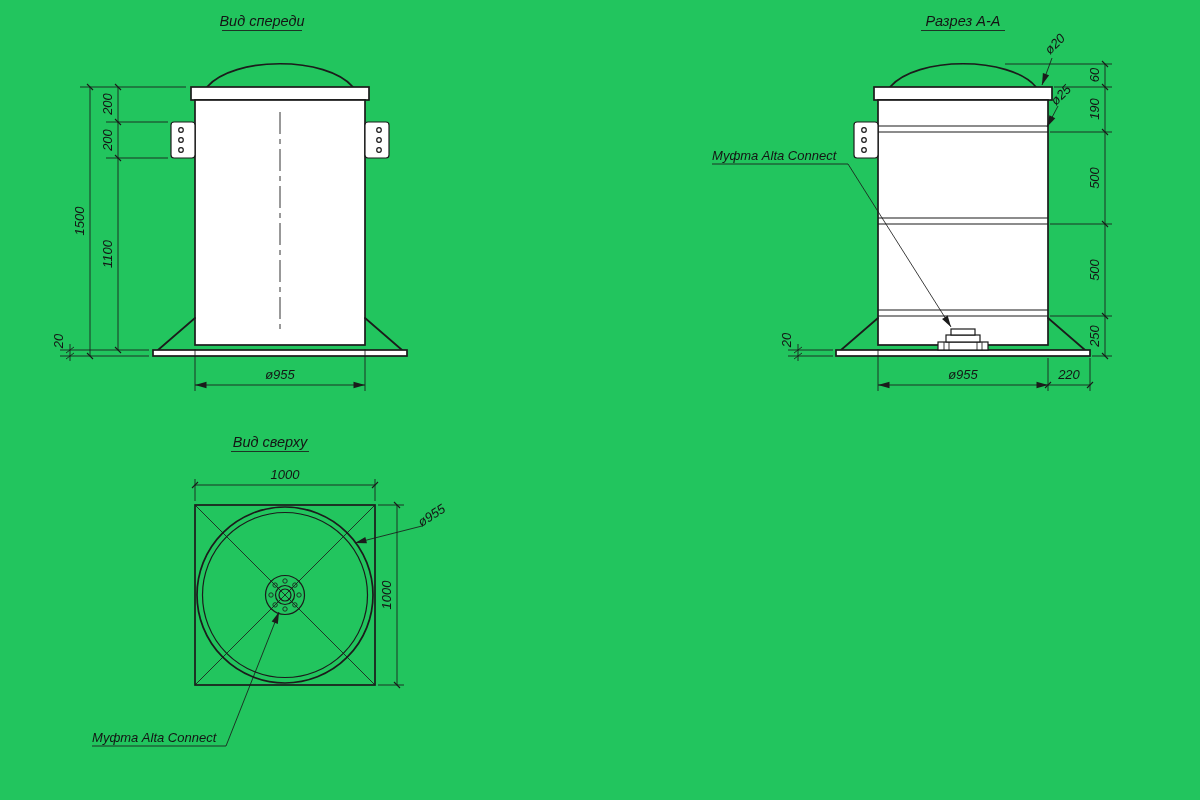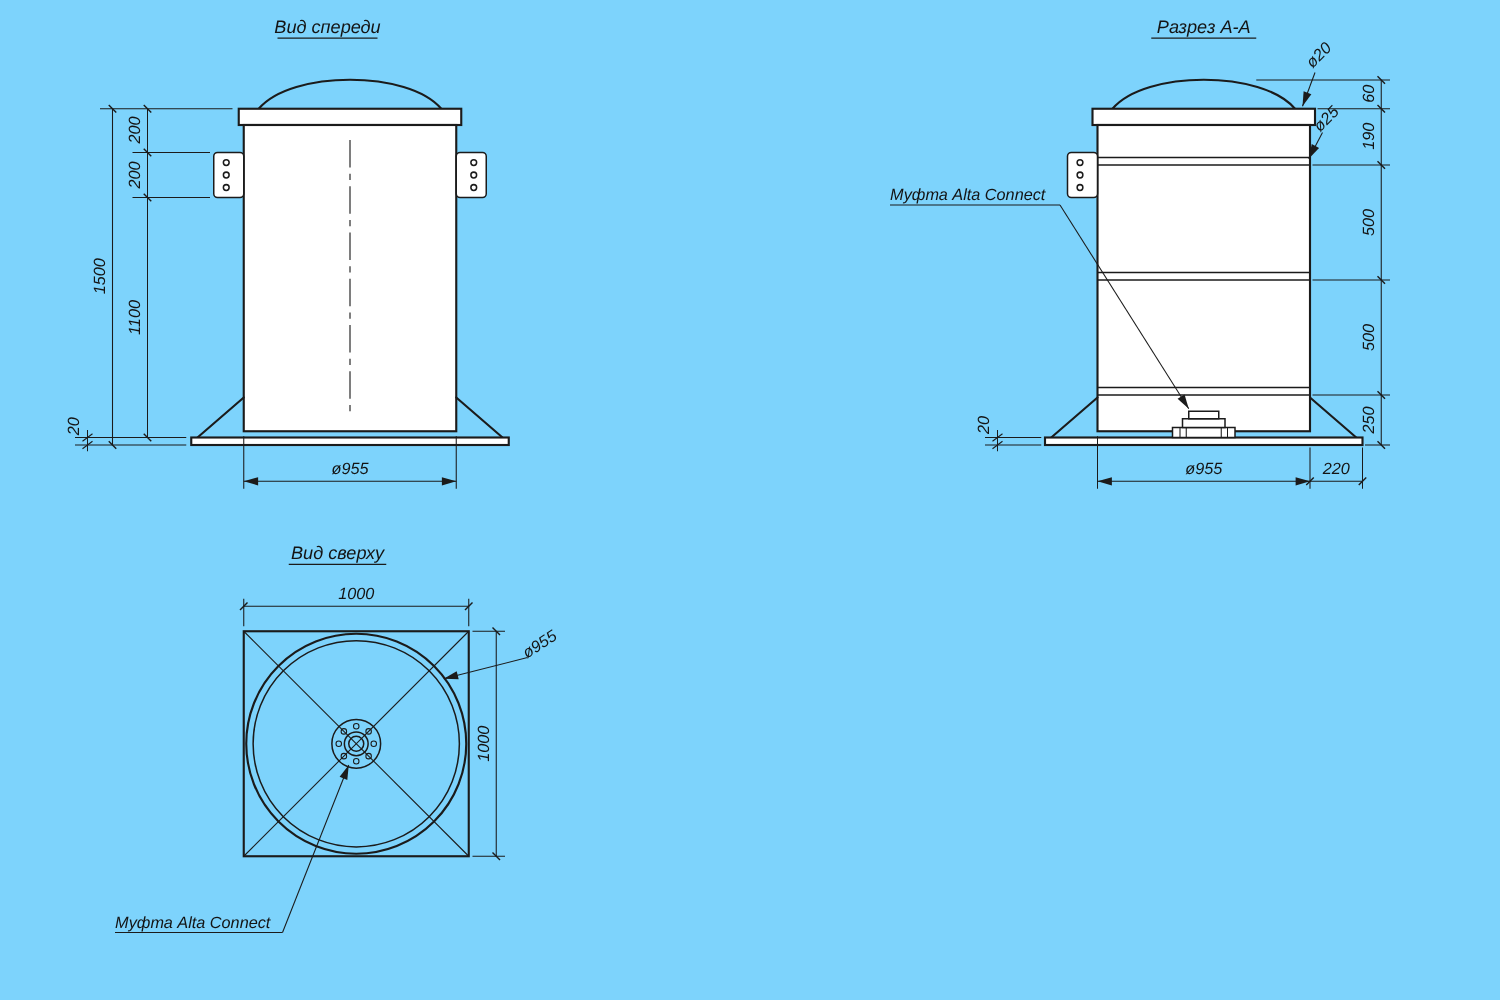--- a/index.html
+++ b/index.html
@@ -1,16 +1,16 @@
 <!DOCTYPE html>
 <html><head>
 <meta charset="utf-8">
 <style>
   html,body{margin:0;padding:0;background:#ffffff;}
-  .canvas{position:relative;width:1200px;height:800px;background:#7dd3fc;overflow:hidden;}
+  .canvas{position:relative;width:1200px;height:800px;background:#22c55e;overflow:hidden;}
   svg .thick{stroke:#1b1b1b;stroke-width:1.7;fill:none;stroke-linecap:round;}
   svg .med{stroke:#1b1b1b;stroke-width:1.2;fill:none;}
   svg .thin{stroke:#1b1b1b;stroke-width:0.85;fill:none;}
   svg .fillw{fill:#ffffff;}
   svg .center{stroke:#1b1b1b;stroke-width:0.9;fill:none;stroke-dasharray:22 5 5 5;}
   svg text{fill:#141414;font-family:"Liberation Sans","DejaVu Sans",sans-serif;font-style:italic;}
   svg .dim{font-size:13px;}
   svg .ttl{font-size:14.5px;}
 </style>
 </head>

